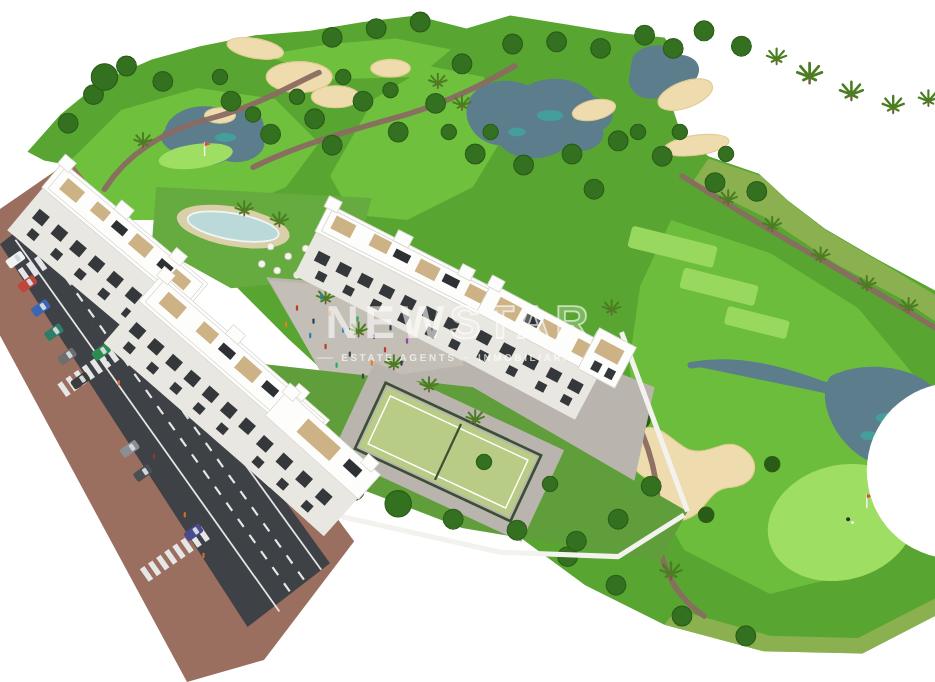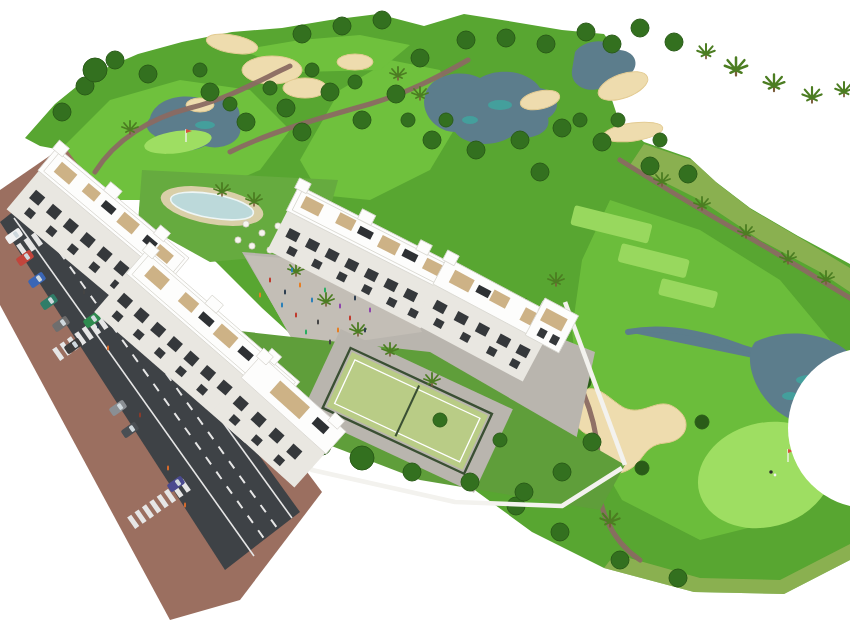--- a/index.html
+++ b/index.html
@@ -496,13 +496,23 @@
       <g class="win">
             <rect x="10" y="28" width="8" height="9"></rect>
             <rect x="24" y="28" width="8" height="9"></rect>
           </g>
     </g>
   </g>
 
   <circle cx="868" cy="428" r="80" fill="#ffffff"></circle>
 </svg>
 
+<div class="wm">
+  <div class="wm-brand"><span class="wm-solid">NEW</span><span class="wm-outline">STAR</span></div>
+  <div class="wm-tag">
+    <span class="ln"></span>
+    <span class="tx">ESTATE AGENTS</span>
+    <span class="tx">·</span>
+    <span class="tx">INMOBILIARIA</span>
+    <span class="ln"></span>
+  </div>
 </div>
+</div>
 
 </body></html>

